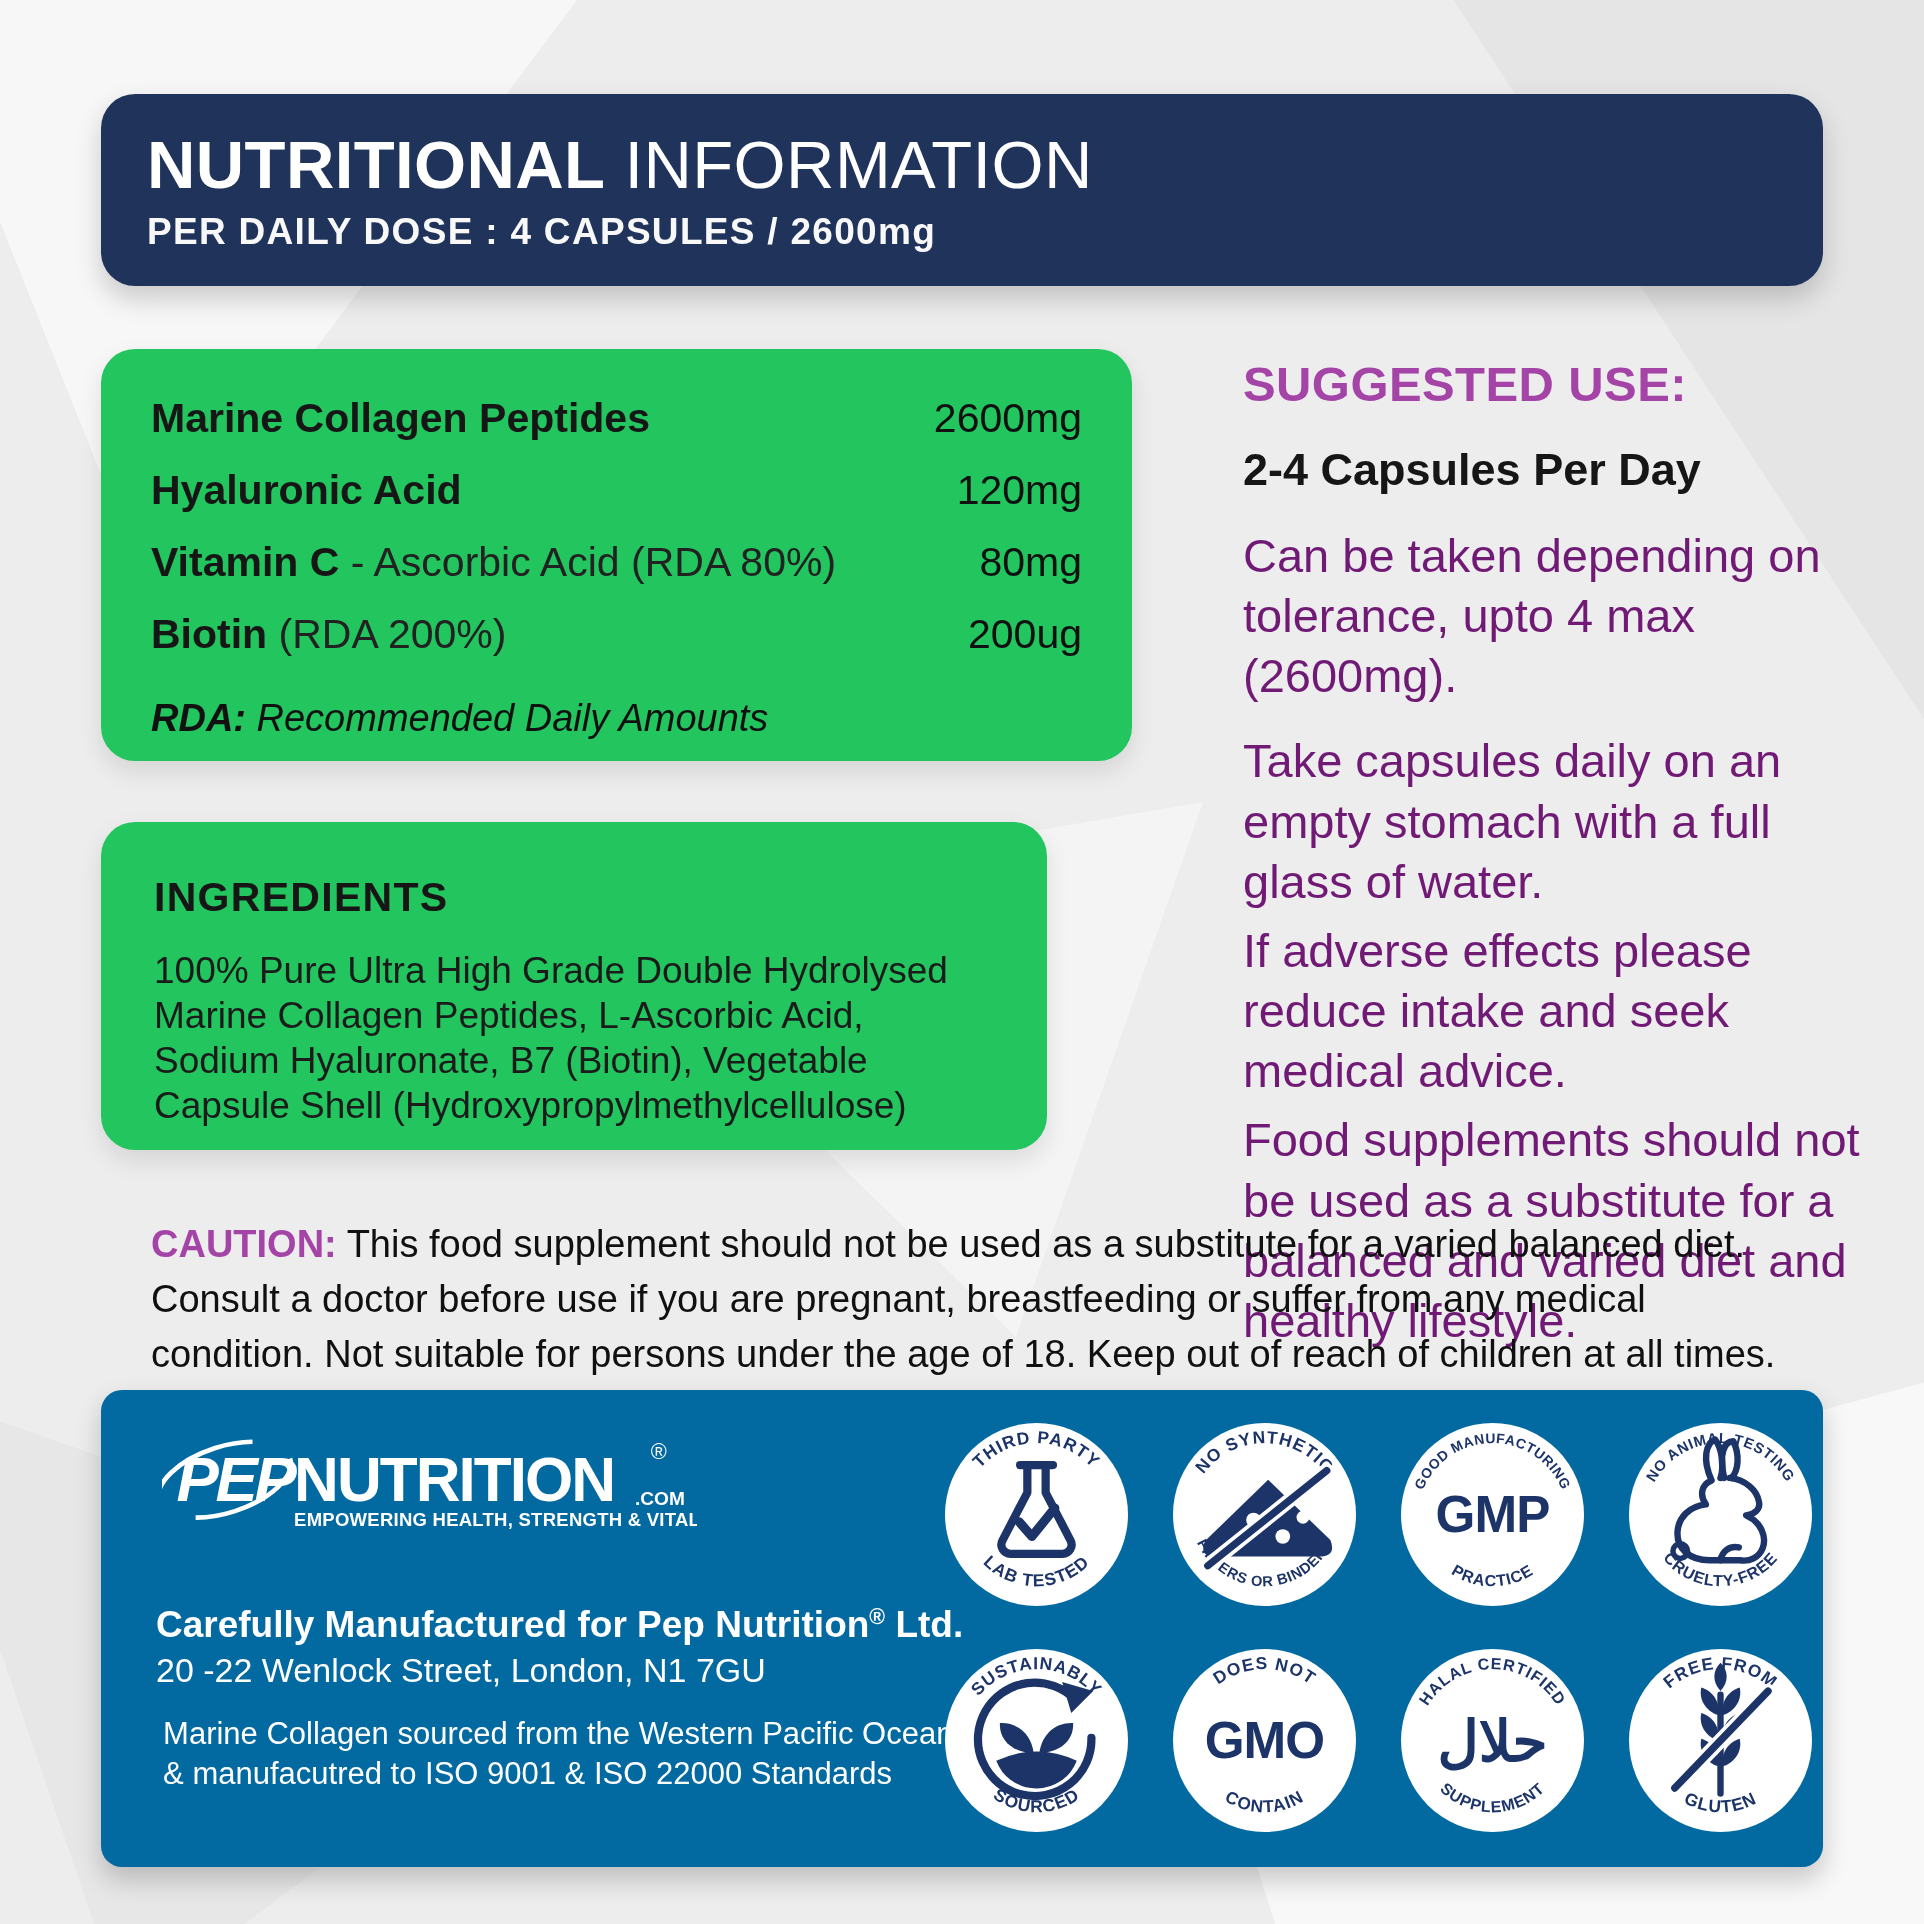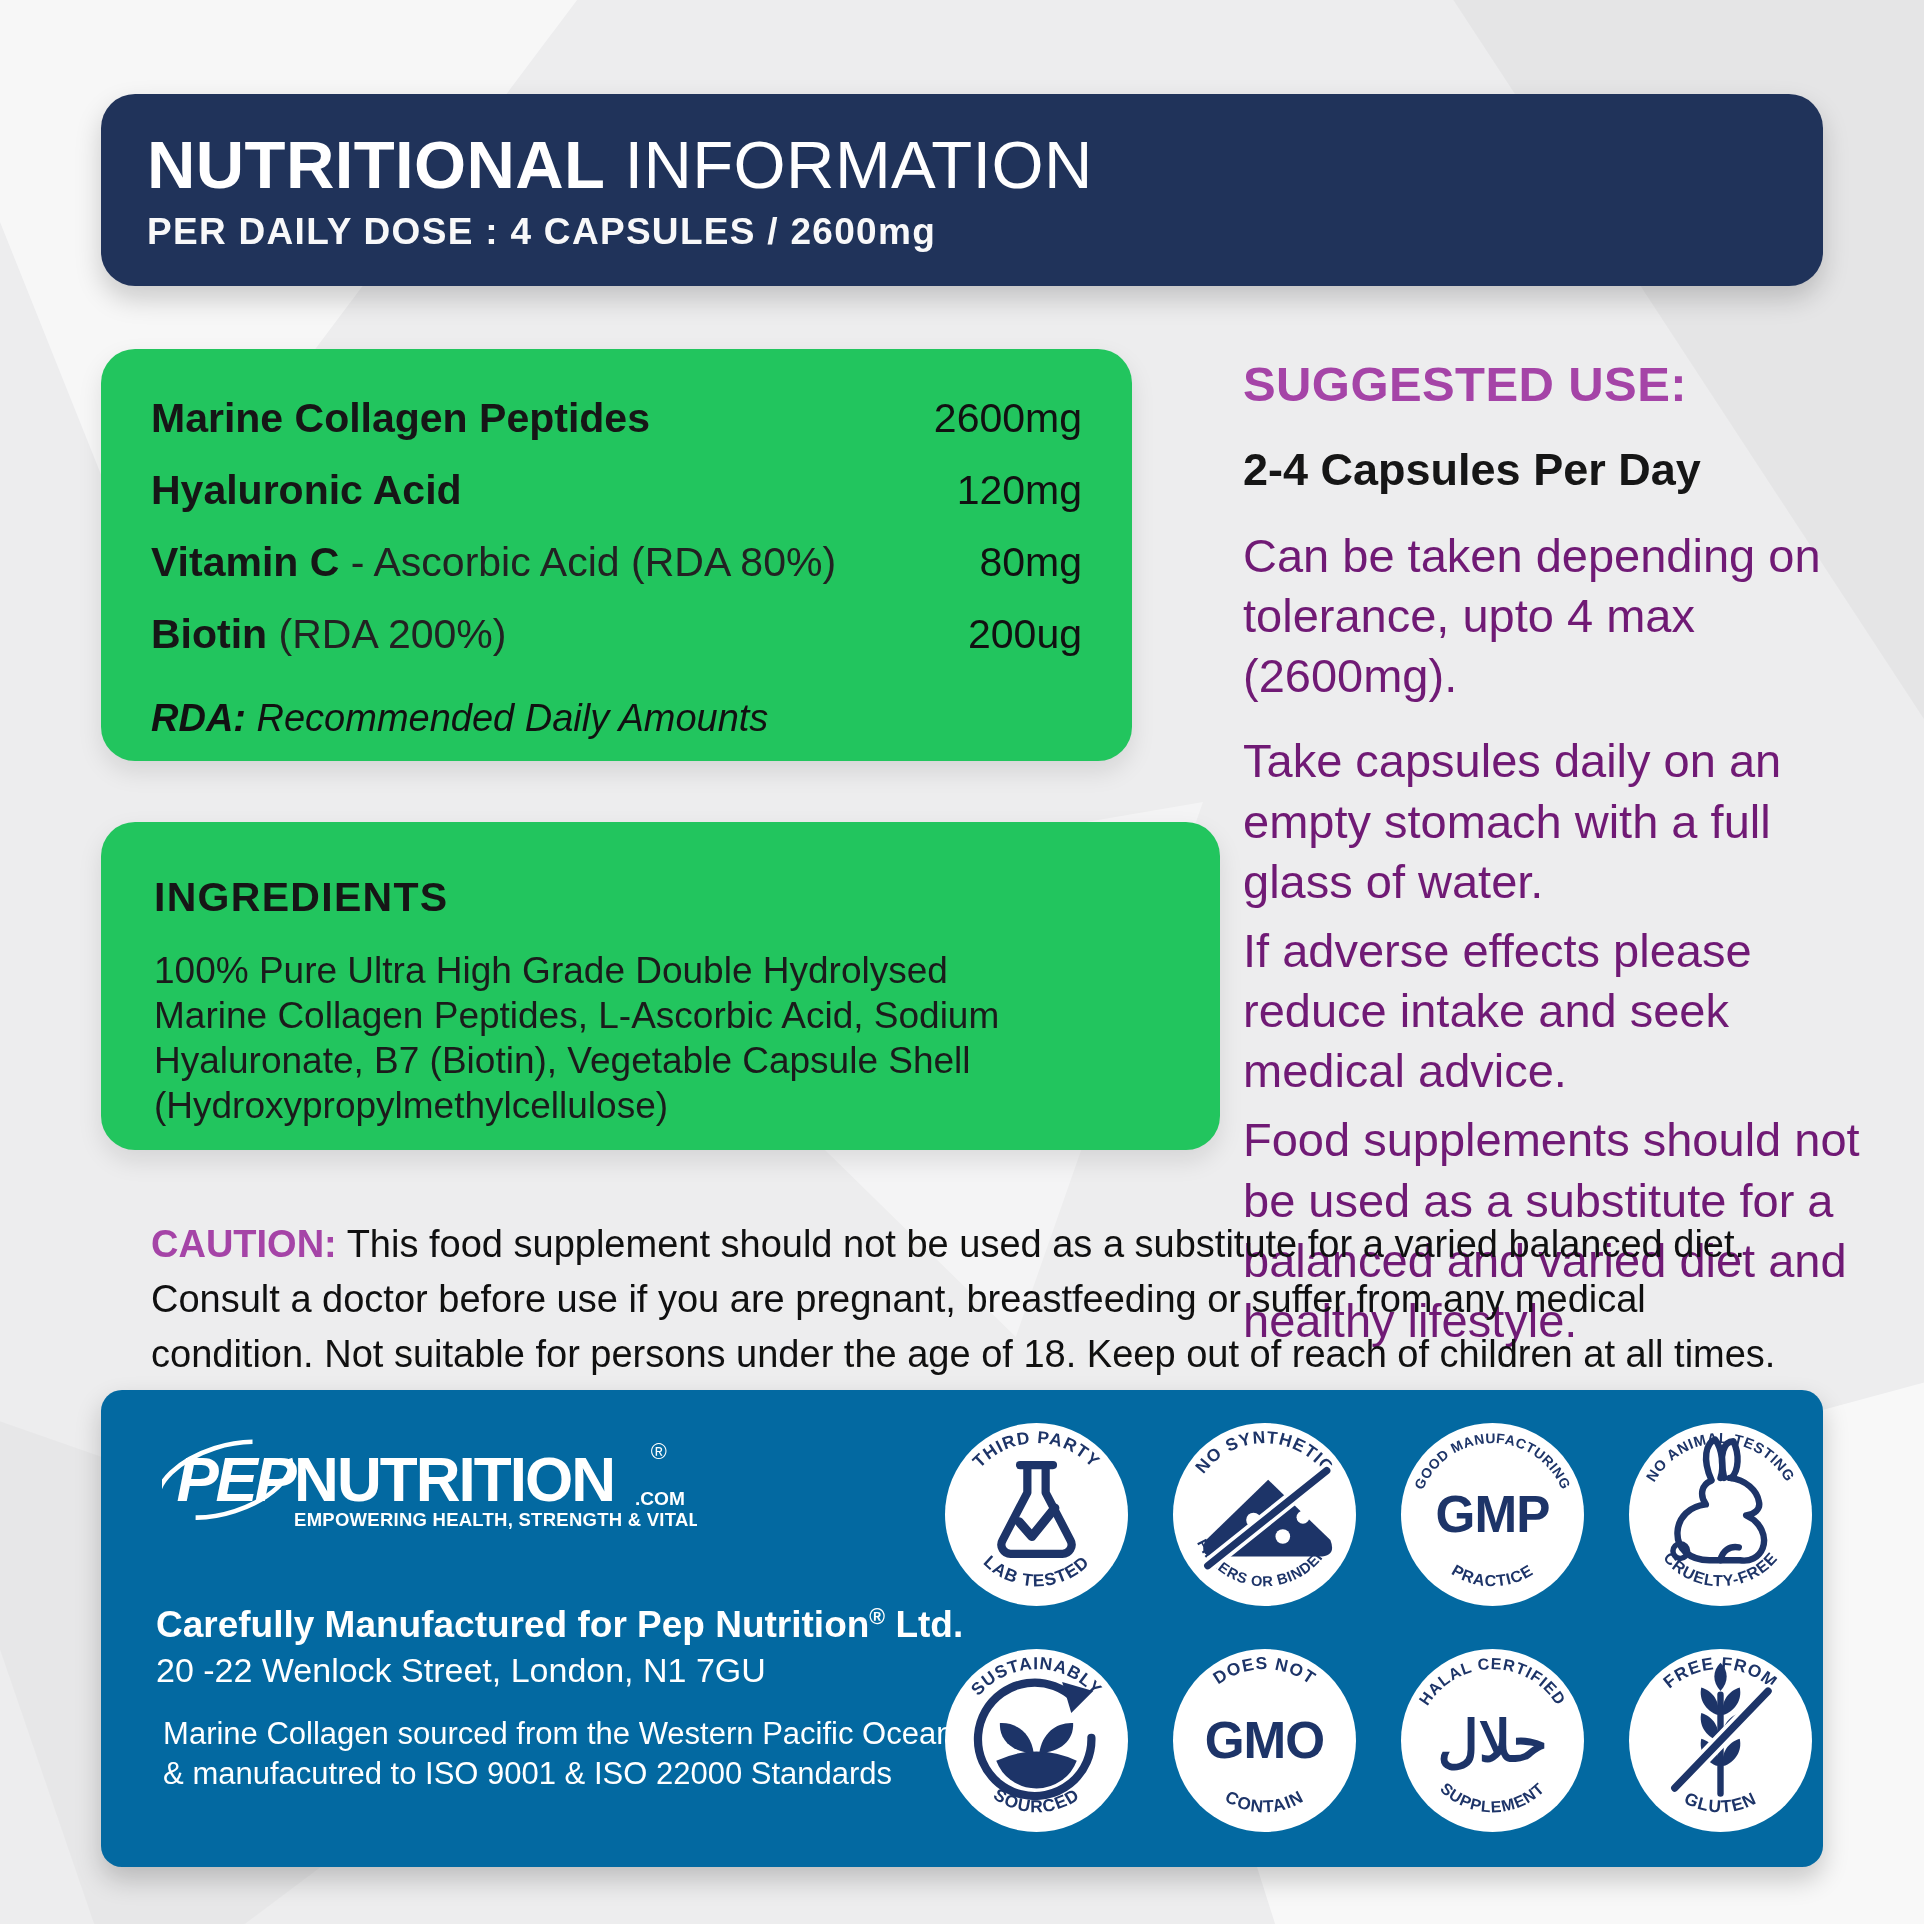--- a/index.html
+++ b/index.html
@@ -37,21 +37,21 @@
     box-sizing:border-box;
   }
   .card-nutrients{left:101px;top:349px;width:1031px;height:412px;padding:46px 50px 0 50px;}
   .nrow{display:flex;justify-content:space-between;align-items:baseline;font-size:41px;margin-bottom:25px;}
   .nlab b{font-weight:bold;}
   .nlab .rest{font-weight:normal;color:#222;}
   .nval{font-weight:normal;color:#111;white-space:nowrap;padding-left:27px;}
   .nfoot{margin-top:39px;font-size:38px;font-style:italic;color:#111;}
   .nfoot b{font-weight:bold;}
 
-  .card-ingredients{left:101px;top:822px;width:1119px;height:328px;padding:52px 50px 0 53px;}
+  .card-ingredients{left:101px;top:822px;width:946px;height:328px;padding:52px 50px 0 53px;}
   .ing-h{font-size:41px;font-weight:bold;letter-spacing:1.3px;margin:0 0 27px 0;}
   .ing-b{font-size:37px;line-height:1.22;max-width:913px;color:#1b1b1b;margin:0;}
 
   
   .suggested{position:absolute;left:1219px;top:356px;width:624px;margin-left:24px;}
   .sug-h{color:#a544a7;font-size:49px;font-weight:bold;letter-spacing:0.4px;margin:0 0 32px 0;}
   .sug-sub{font-size:45px;font-weight:bold;margin:0 0 30px 0;}
   .suggested p.body{font-size:47px;line-height:1.28;margin:0 0 9px 0;color:#701a75;}
   .suggested p.body.first{margin-bottom:25px;}
 

